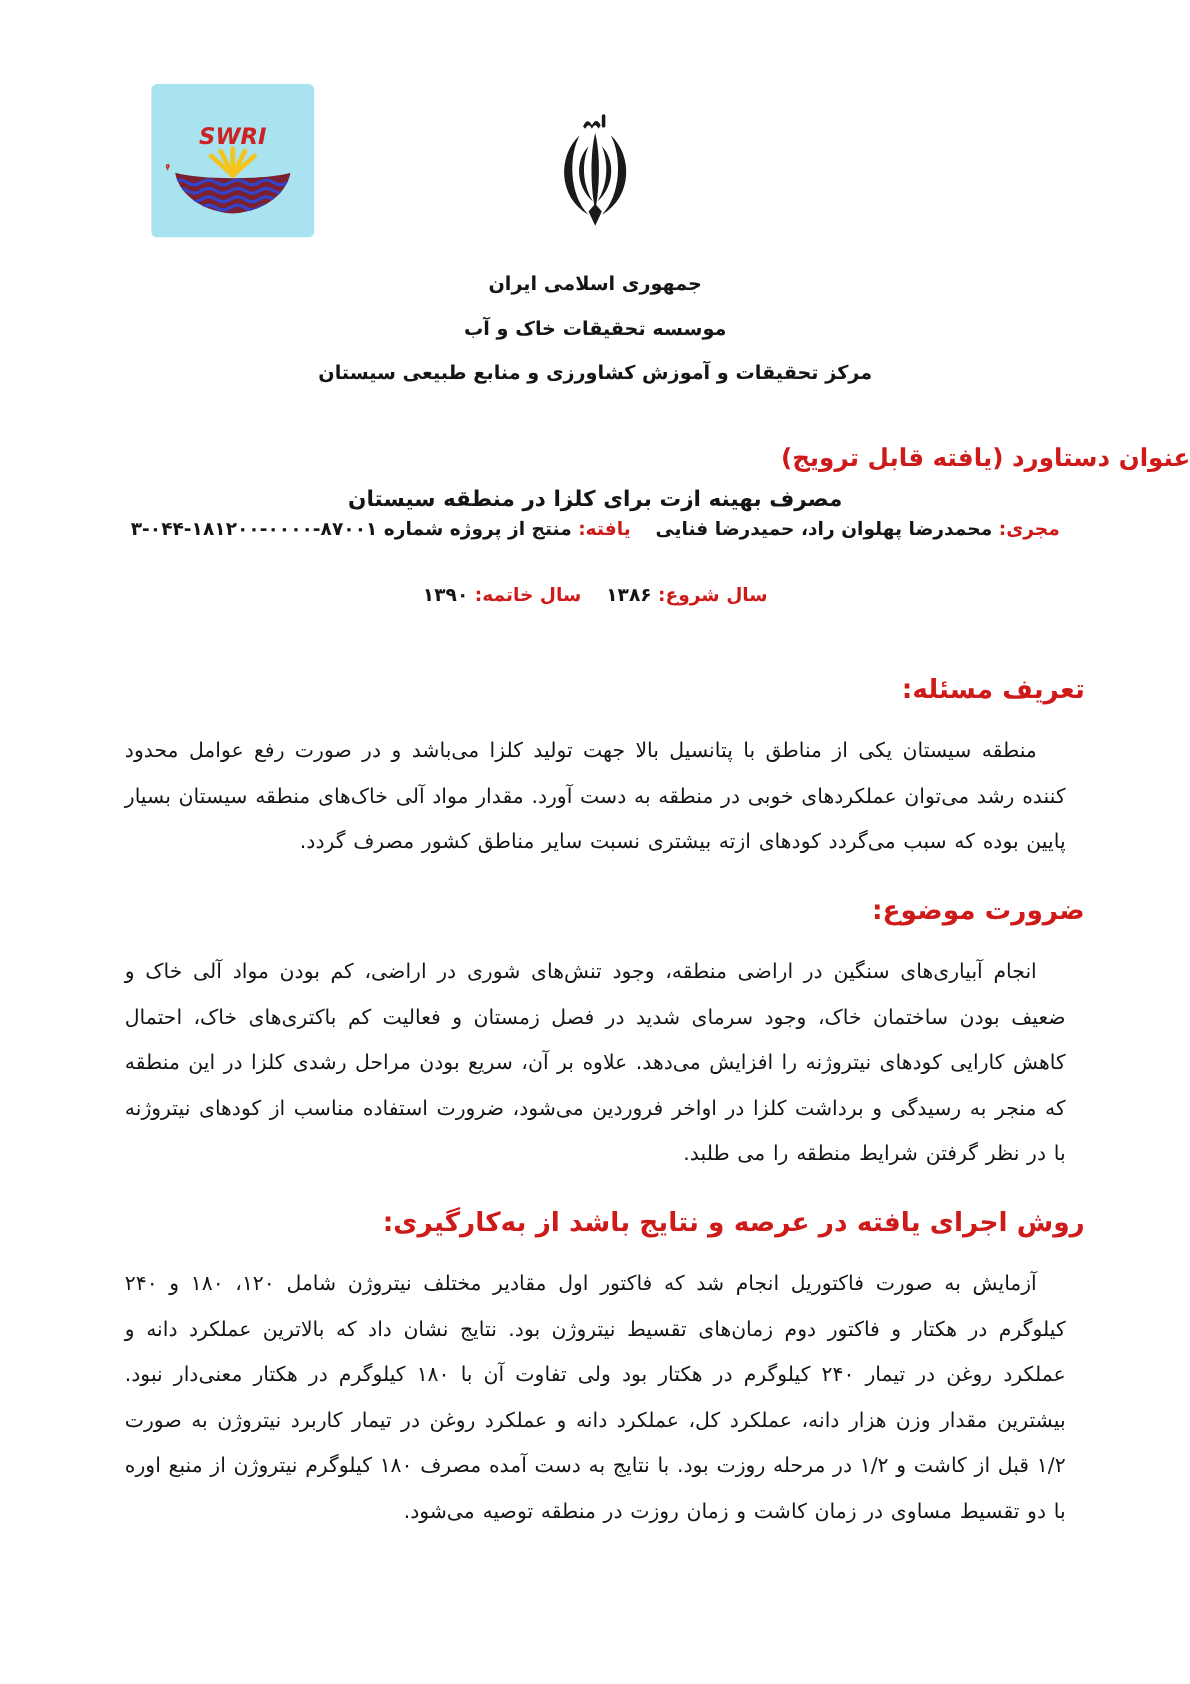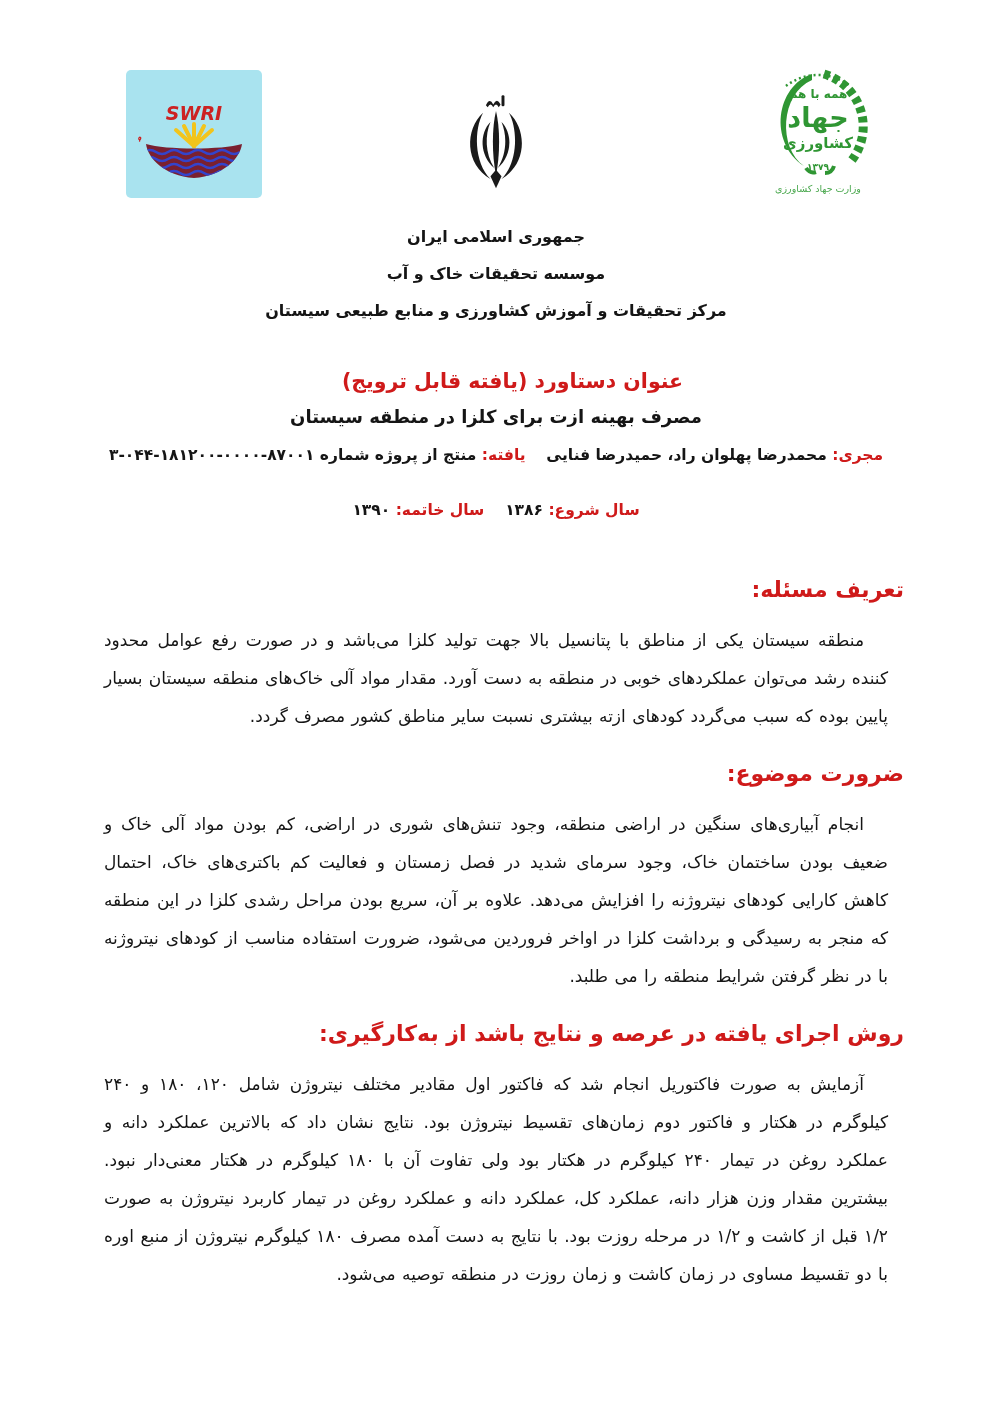--- a/index.html
+++ b/index.html
@@ -17,24 +17,24 @@
   .logo-swri{ position:absolute; left:38px; top:0; width:136px; height:128px; }
   .logo-emblem{ position:absolute; left:50%; top:22px; transform:translateX(-50%);
                 width:92px; height:104px; }
   .logo-jahad{ position:absolute; right:16px; top:-6px; width:140px; height:140px; }
 
   
   .header{ text-align:center; margin-top:8px; direction:rtl;
            font-weight:bold; font-size:16px; line-height:37px; color:var(--ink); }
 
   
-  .title{ text-align:center; margin-top:40px; color:var(--red);
+  .title{ margin-top:40px; color:var(--red);
           font-weight:bold; font-size:20.5px;margin-left:33px; }
   .subtitle{ text-align:center; margin-top:13px; font-weight:bold; font-size:18px; }
-  .meta{ text-align:center; margin-top:15px; direction:rtl;
+  .meta{ text-align:center; margin-top:1px; direction:rtl;
          font-weight:bold; font-size:15.5px; line-height:26px; }
   .meta .lbl{ color:var(--red); }
   .meta .val{ color:var(--ink); }
   .meta.years{ margin-top:29px; }
   .sp{ display:inline-block; width:10px; }
 
   
   .content{ margin:52px 88px 0; direction:rtl; }
   .sec-heading{ color:var(--red); font-weight:bold; font-size:22px;
                 text-align:right; margin:0 0 8px; line-height:30px; }
@@ -97,36 +97,20 @@
 
           <path d="M44,32 C32,44 32,68 48,82 C38,66 38,46 44,32 Z"></path>
           <path d="M56,32 C68,44 68,68 52,82 C62,66 62,46 56,32 Z"></path>
 
           <path d="M50,20 C45.5,38 45.5,68 50,90 C54.5,68 54.5,38 50,20 Z"></path>
           <path d="M50,84 L44,91 L50,104 L56,91 Z"></path>
         </g>
       </svg>
     </div>
 
-    <div class="logo-jahad">
-      <svg viewBox="0 0 140 140" width="140" height="140" aria-hidden="true">
-
-        <path d="M38,22 A52,52 0 0 1 102,22" fill="none" stroke="#2f9633" stroke-width="2.5" stroke-dasharray="2 3"></path>
-
-        <path d="M64,10 C28,22 20,78 56,102 C30,84 32,30 64,16 Z" fill="#2f9633"></path>
-
-        <path d="M76,10 A55,55 0 0 1 104,96" fill="none" stroke="#2f9633" stroke-width="9" stroke-dasharray="6 4"></path>
-        <path d="M58,104 q4,6 10,4 M86,102 q-2,7 -9,7" fill="none" stroke="#2f9633" stroke-width="4"></path>
-        <text x="70" y="34" text-anchor="middle" font-size="12" font-weight="bold" fill="#2f9633">همه با هم</text>
-        <text x="70" y="63" text-anchor="middle" font-size="27" font-weight="bold" fill="#2f9633">جهاد</text>
-        <text x="70" y="84" text-anchor="middle" font-size="15" font-weight="bold" fill="#2f9633">کشاورزی</text>
-        <text x="70" y="106" text-anchor="middle" font-size="9" font-weight="bold" fill="#2f9633">۱۳۷۹</text>
-        <text x="70" y="128" text-anchor="middle" font-size="9.5" fill="#4aa84e">وزارت جهاد کشاورزی</text>
-      </svg>
-    </div>
   </div>
 
   <div class="header">
     <div>جمهوری اسلامی ایران</div>
     <div>موسسه تحقیقات خاک و آب</div>
     <div>مرکز تحقیقات و آموزش کشاورزی و منابع طبیعی سیستان</div>
   </div>
 
   <div class="title">عنوان دستاورد (یافته قابل ترویج)</div>
   <div class="subtitle">مصرف بهینه ازت برای کلزا در منطقه سیستان</div>

